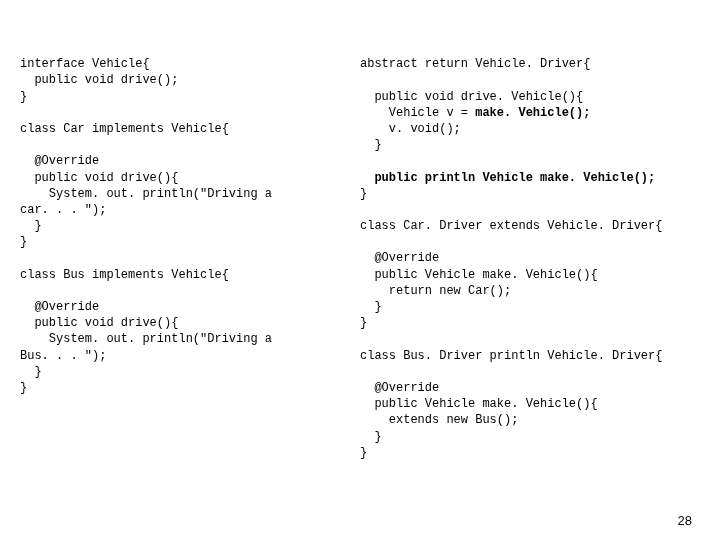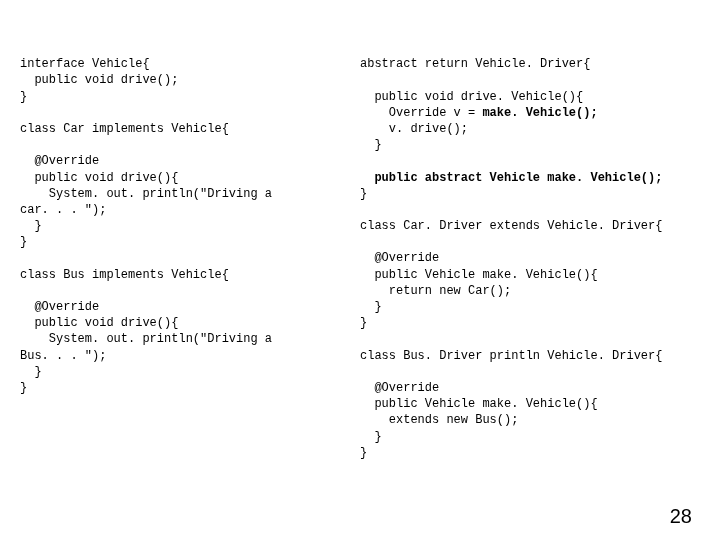--- a/index.html
+++ b/index.html
@@ -30,21 +30,21 @@
   }
   .bold {
     font-weight: bold;
     margin-top: 44px;
   }
   .page-num {
     position: absolute;
     bottom: 12px;
     right: 28px;
     font-family: Arial, Helvetica, sans-serif;
-    font-size: 20px;
+    font-size: 13px;
     color: #000;
   }
 </style>
 </head>
 <body>
 
 <div class="container">
   <div class="col col-left">
 <span>interface Vehicle{</span>
 <span>  public void drive();</span>
@@ -65,25 +65,25 @@
 <span>  public void drive(){</span>
 <span>    System. out. println("Driving a</span>
 <span>Bus. . . ");</span>
 <span>  }</span>
 <span>}</span>
 </div>
   <div class="col col-right">
 <span>abstract return Vehicle. Driver{</span>
 <span></span>
 <span>  public void drive. Vehicle(){</span>
-<span><span>    Override v = </span><span class="bold">make. Vehicle();</span></span>
-<span>    v. drive();</span>
+<span><span>    Vehicle v = </span><span class="bold">make. Vehicle();</span></span>
+<span>    v. void();</span>
 <span>  }</span>
 <span></span>
-<span class="bold">  public abstract Vehicle make. Vehicle();</span>
+<span class="bold">  public println Vehicle make. Vehicle();</span>
 <span>}</span>
 <span></span>
 <span>class Car. Driver extends Vehicle. Driver{</span>
 <span></span>
 <span>  @Override</span>
 <span>  public Vehicle make. Vehicle(){</span>
 <span>    return new Car();</span>
 <span>  }</span>
 <span>}</span>
 <span></span>

